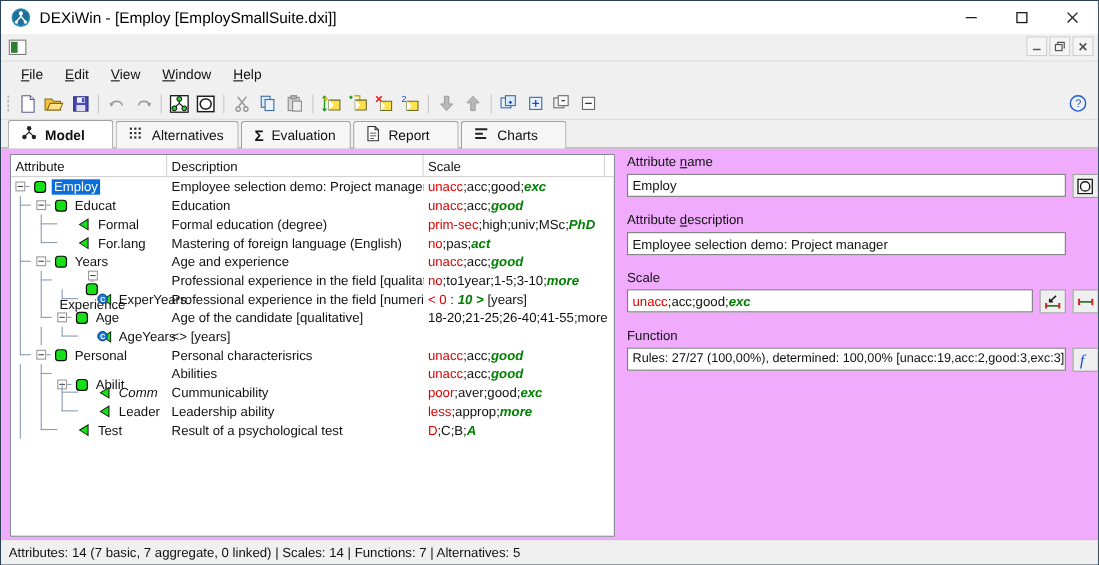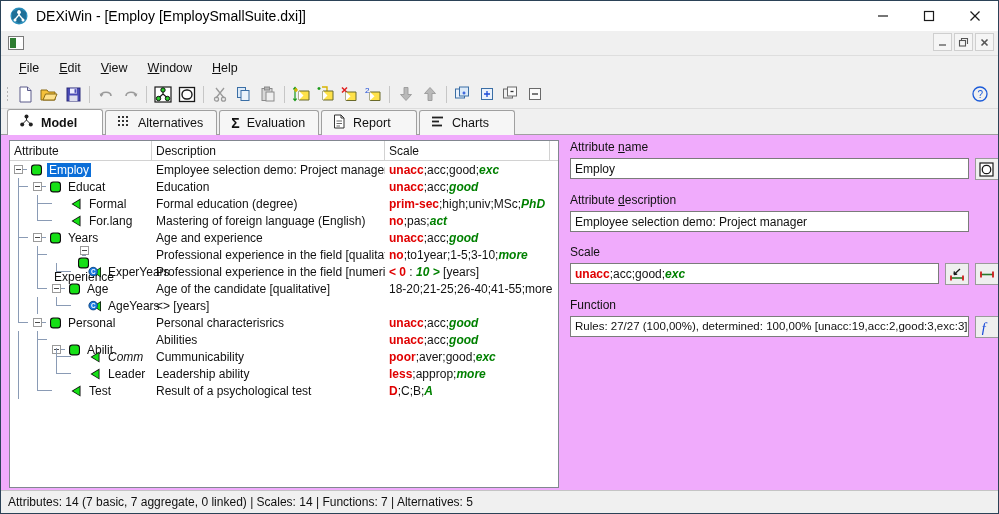--- a/index.html
+++ b/index.html
@@ -296,21 +296,21 @@
     color: #ffffff;
   }
   .tline-v, .tline-h {
     position: absolute;
     background: #8a9bb5;
   }
   .tline-v { width: 1px; }
   .tline-h { height: 1px; }
 
   
-  .s-first { color: #e00000; font-weight: bold; }
+  .s-first { color: #e00000; font-weight: normal; }
   .s-mid   { color: #111111; }
   .s-last  { color: #008000; font-weight: bold; font-style: italic; }
   .s-plain { color: #111111; }
 
   
   .rightpane {
     flex: 1 1 auto;
     padding-left: 11px;
     padding-right: 8px;
     box-sizing: border-box;

